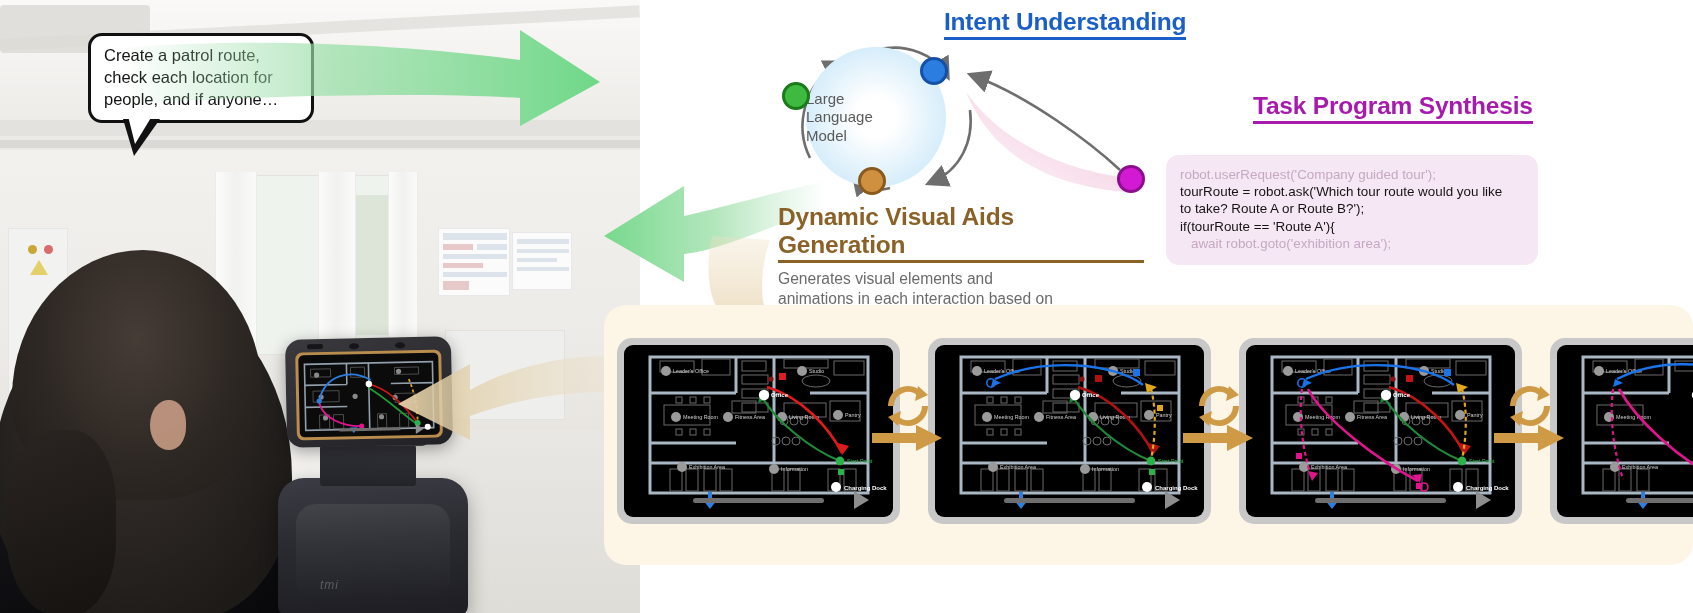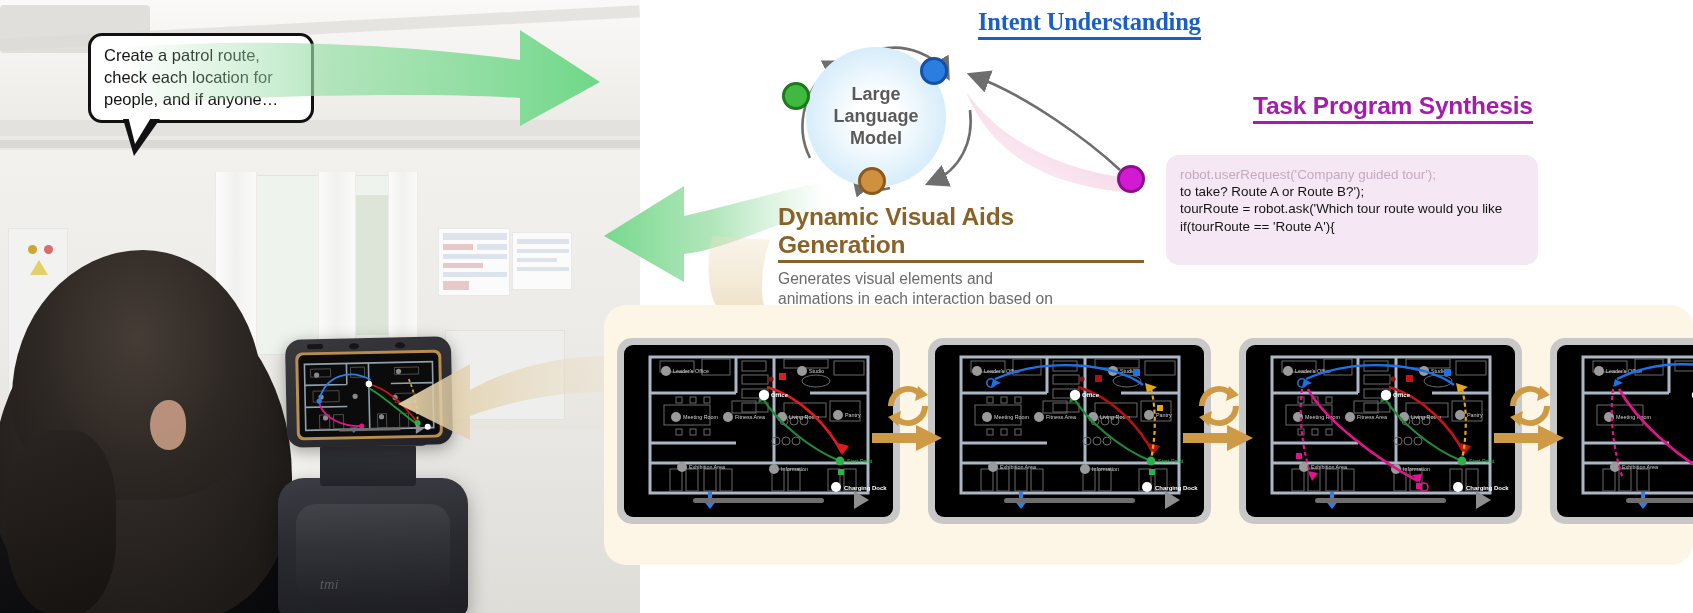--- a/index.html
+++ b/index.html
@@ -81,30 +81,30 @@
   .b2 .tail:after { content:""; position:absolute; left:-2px; top:-38px;
     border-left:4px solid transparent; border-right:18px solid transparent; border-top:26px solid #fff; }
   .arrows-layer { position:absolute; left:0; top:0; width:1693px; height:613px; pointer-events:none; }
 
   .blockhead { position:absolute; }
   .blockhead .ttl { font-size:24.5px; font-weight:bold; letter-spacing:-.2px;
     border-bottom:3.5px solid currentColor; display:inline-block; padding-bottom:1px; }
   .blockhead .desc { margin-top:6px; font-size:15.6px; line-height:1.31; color:#6b6b6b; font-weight:400; }
 
   #voice { left:549px; top:41px; width:248px; color:#0f9b3f; }
-  #intent { left:978px; top:8px; width:252px; color:#1a5fc8;font-family:Liberation Serif, serif; }
+  #intent { left:944px; top:8px; width:252px; color:#1a5fc8; }
   #tasksyn { left:1253px; top:92px; width:290px; color:#a61bad; }
   #dynamic { left:778px; top:203px; width:366px; color:#8a6228; }
   #dynamic .desc { width:288px; }
 
   
   .llm { position:absolute; left:806px; top:47px; width:140px; height:140px; border-radius:50%;
     background:radial-gradient(circle at 50% 50%, #ffffff 20%, #ddf0fb 62%, #bfe4f8 100%); }
   .llm span { position:absolute; left:0; right:0; top:50%; transform:translateY(-50%);
-    text-align:center; font-size:18px; font-weight:bold; color:#5a5a5a; line-height:1.22; }
+    text-align:left; font-size:15px; font-weight:normal; color:#5a5a5a; line-height:1.22; }
   .node { position:absolute; width:28px; height:28px; border-radius:50%; }
   #node-green { left:782px; top:82px; background:#3fb93f; border:3px solid #1c7a1c; }
   #node-blue { left:920px; top:57px; background:#2b7de0; border:3px solid #1550a8; }
   #node-brown { left:858px; top:167px; background:#cf9140; border:3px solid #8a5a1c; }
   #node-magenta { left:1117px; top:165px; background:#d21ad2; border:3px solid #8c0e8c; }
 
   
   .codebox { position:absolute; left:1166px; top:155px; width:372px; height:110px;
     background:#f6e7f4; border-radius:13px; padding:11px 14px; }
   .codebox div { font-size:13.4px; line-height:1.285; color:#141414; white-space:pre; }
@@ -319,23 +319,24 @@
     <div class="blockhead" id="tasksyn">
       <div class="ttl">Task Program Synthesis</div>
     </div>
     <div class="blockhead" id="dynamic">
       <div class="ttl">Dynamic Visual Aids Generation</div>
       <div class="desc">Generates visual elements and animations in each interaction based on the communication context.</div>
     </div>
 
     <div class="codebox">
       <div class="dim">robot.userRequest('Company guided tour');</div>
+      <div>tourRoute = robot.ask('Which tour route would you like</div>
       <div>to take? Route A or Route B?');</div>
-      <div>tourRoute = robot.ask('Which tour route would you like</div>
       <div>if(tourRoute == 'Route A'){</div>
+      <div class="dim ind">await robot.goto('exhibition area');</div>
     </div>
 
     <div class="strip"></div>
 
     <div class="panel" id="panel1">
       <div class="panel-in">
         <svg class="map" viewBox="0 0 269 172" preserveAspectRatio="none">
           <g stroke="#a9b8c4" stroke-width="3" fill="none">
             <rect x="26" y="12" width="218" height="136"></rect>
             <path d="M26 48 H112 M112 12 V48 M150 12 V118 M186 48 H244 M26 98 H112 M26 118 H244"></path>

